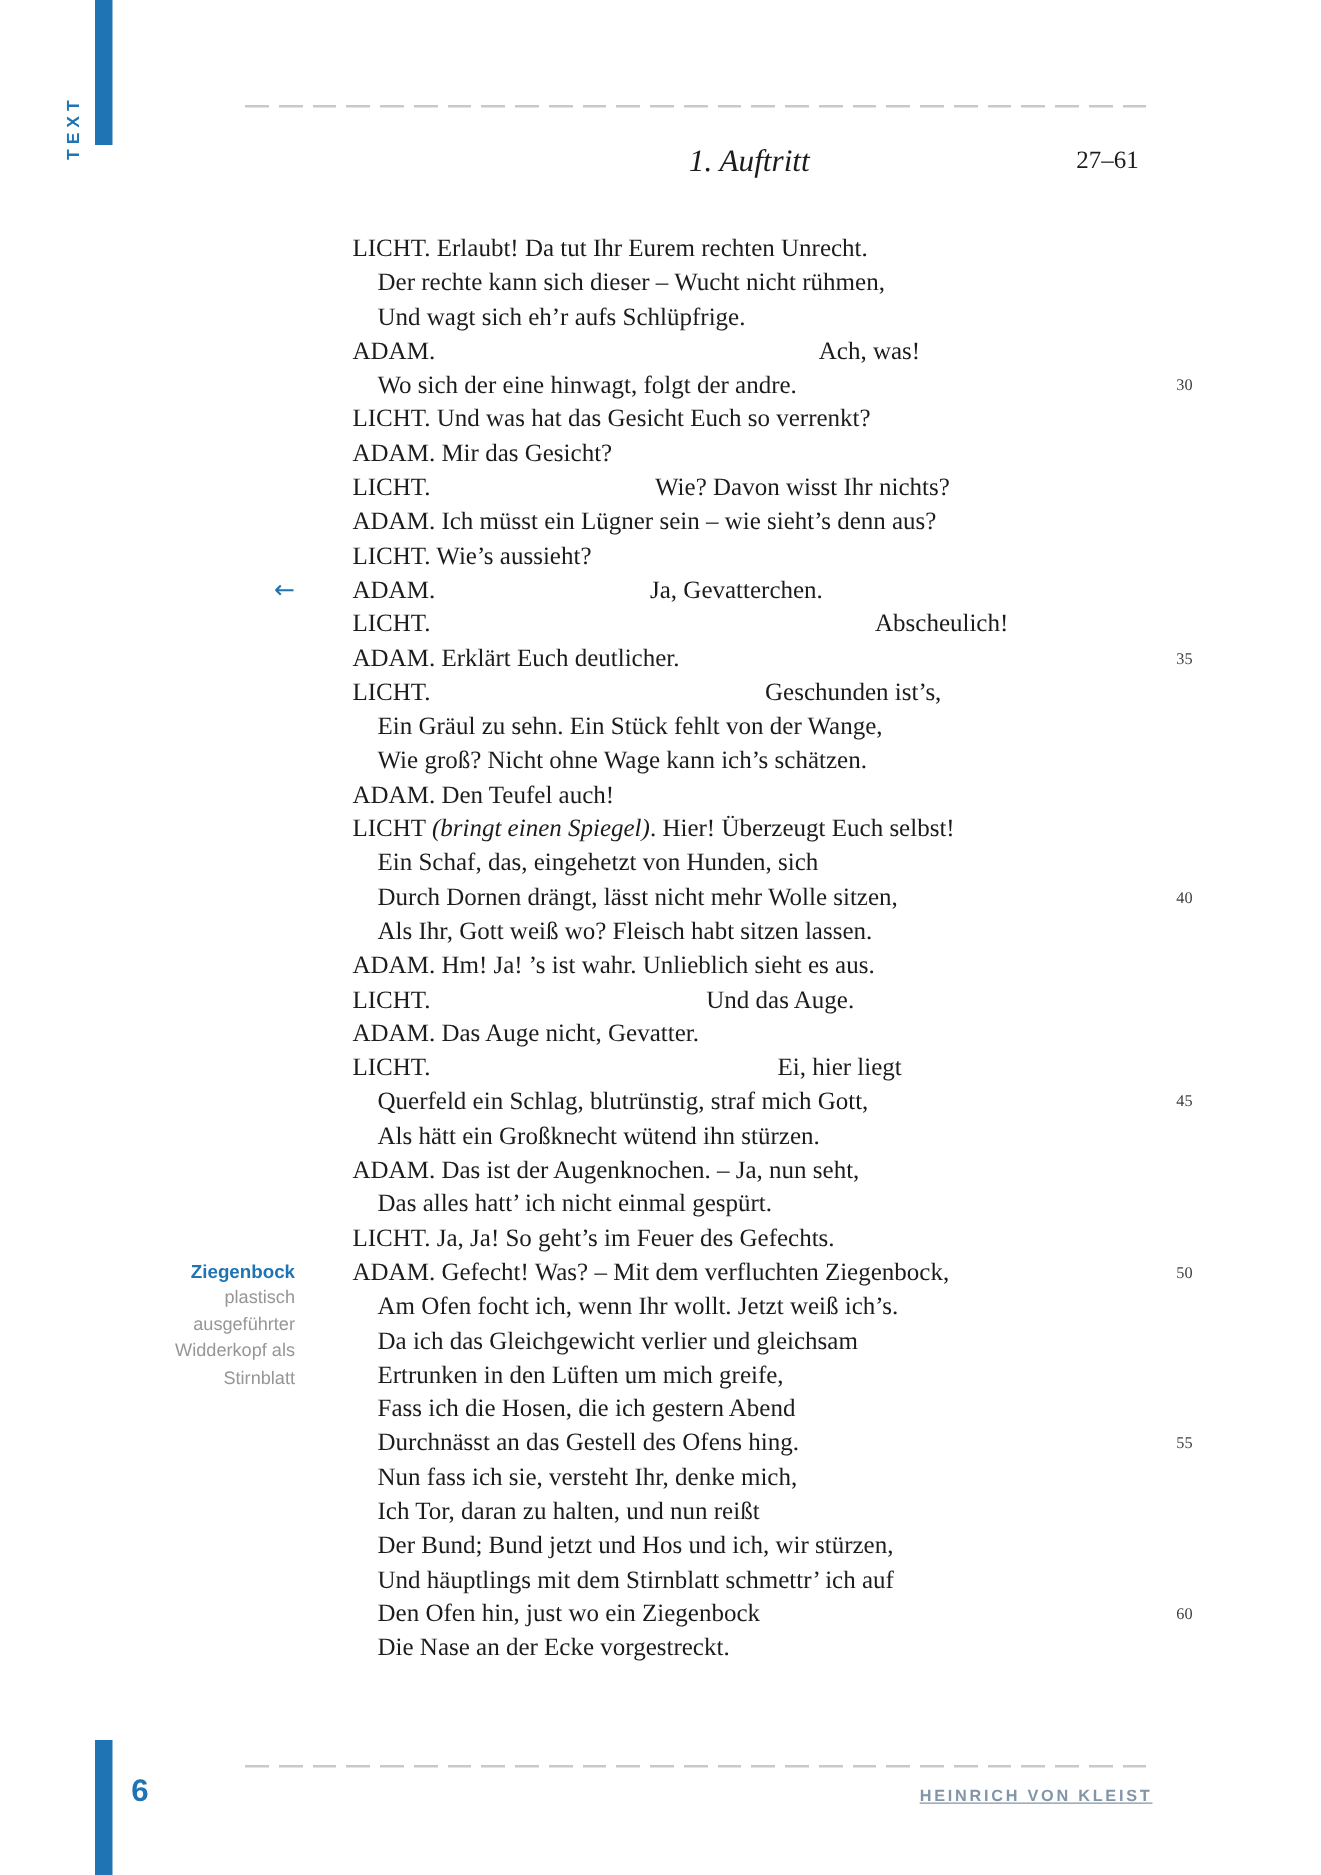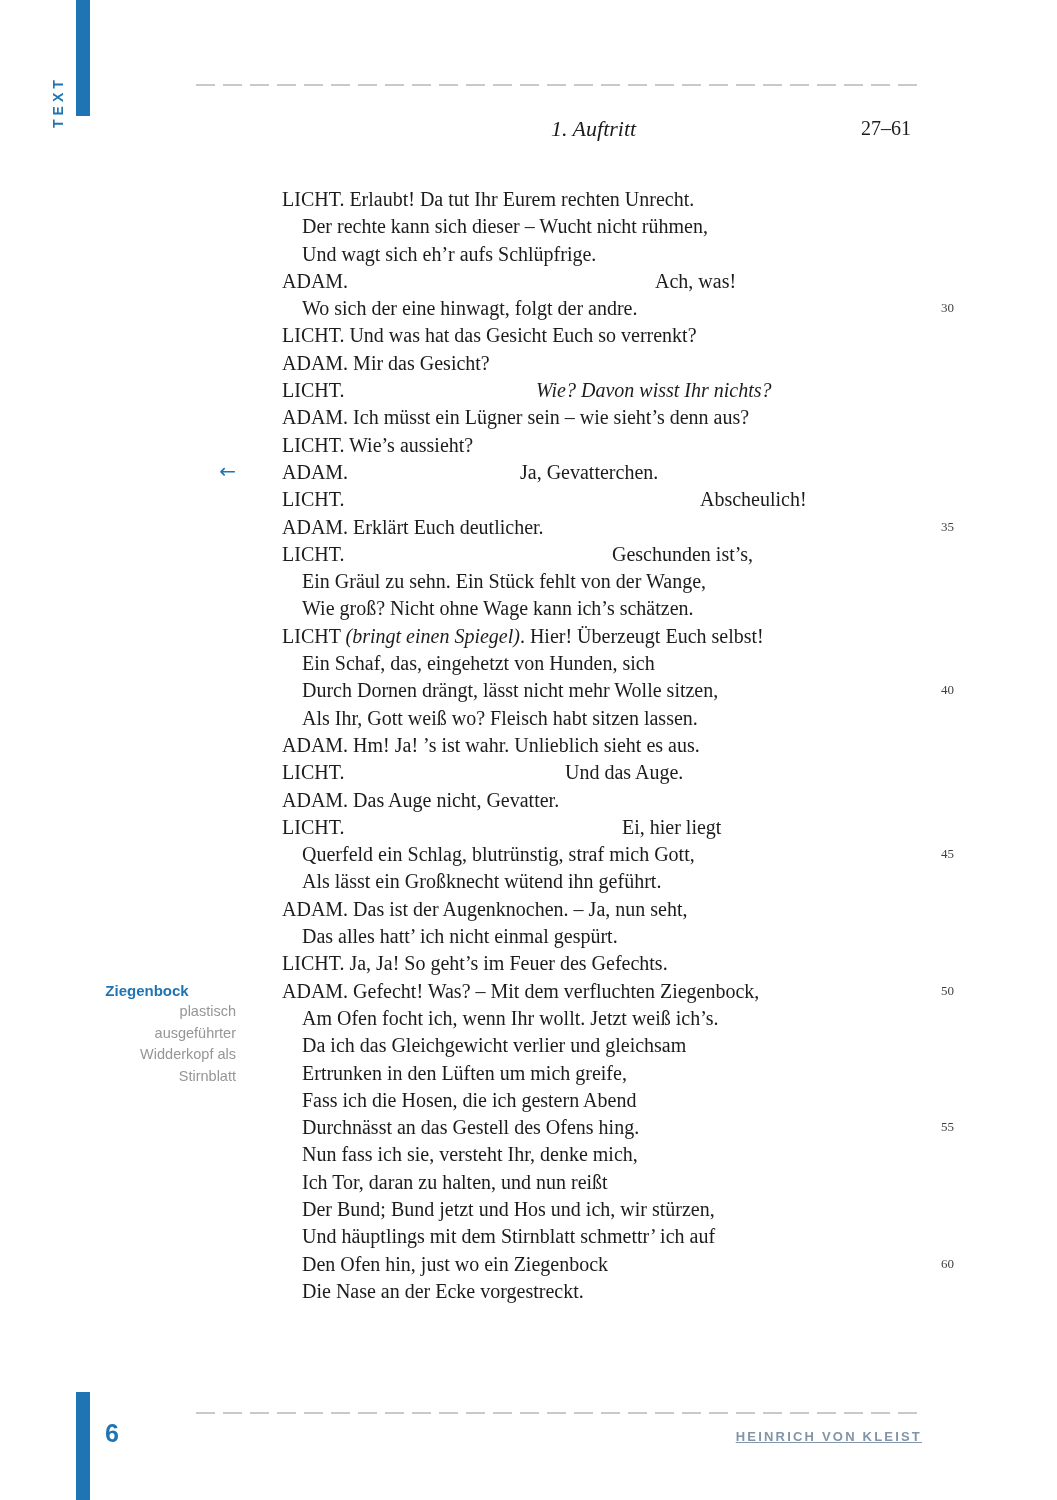--- a/index.html
+++ b/index.html
@@ -13,38 +13,38 @@
 
   .side-label { position:absolute; left:50px; top:128px; transform:rotate(-90deg);
     transform-origin:top left; font-family:"Liberation Sans",sans-serif; font-weight:700;
     font-size:14px; letter-spacing:4px; color:#1f74b4; }
 
   .rule { position:absolute; left:196px; width:728px; height:2px;
     background:repeating-linear-gradient(90deg,#c9c9c9 0 19px, transparent 19px 27px); }
   .rule.top { top:84px; }
   .rule.bottom { top:1412px; }
 
-  .scene-title { position:absolute; left:551px; top:116px; font-style:italic; font-size:22px; color:#1c1c1c; }
+  .scene-title { position:absolute; left:551px; top:116px; font-style:italic; font-size:25px; color:#1c1c1c; }
   .verse-range { position:absolute; left:861px; top:117px; font-size:20px; color:#1c1c1c; }
 
   .dialogue { position:absolute; left:282px; top:186px; width:600px;
     font-size:20px; line-height:27.3px; color:#1c1c1c; }
   .line { position:relative; height:27.3px; white-space:nowrap; }
   .line.indent { padding-left:20px; }
   .line .abs { position:absolute; top:0; }
   .italic { font-style:italic; }
 
   .line-num { position:absolute; left:659px; top:6px; font-size:13px; color:#3f3f3f; line-height:1; }
 
   .margin-arrow { position:absolute; right:calc(100% + 46px); top:-1px; color:#1f74b4;
     font-size:20px; font-family:"DejaVu Sans",sans-serif; line-height:27.3px; }
 
   .margin-note { position:absolute; right:calc(100% + 46px); top:2px; width:178px;
     text-align:right; font-family:"Liberation Sans",sans-serif; line-height:21.5px; white-space:nowrap; }
-  .note-term { color:#1f74b4; font-weight:700; font-size:15px;text-align:center; }
+  .note-term { color:#1f74b4; font-weight:700; font-size:15px; }
   .note-def { color:#969696; font-size:14.5px; }
 
   .page-number { position:absolute; left:105px; top:1419px; font-family:"Liberation Sans",sans-serif;
     font-weight:700; font-size:25px; color:#1f74b4; }
   .author { position:absolute; right:135px; top:1429px; font-family:"Liberation Sans",sans-serif;
     font-weight:700; font-size:13px; letter-spacing:2.2px; color:#8295a8;text-decoration:underline; }
 </style>
 </head>
 <body>
 
@@ -62,39 +62,40 @@
   <div class="verse-range">27–61</div>
 
   <div class="dialogue">
       <div class="line"><span>LICHT. Erlaubt! Da tut Ihr Eurem rechten Unrecht.</span></div>
       <div class="line indent"><span>Der rechte kann sich dieser – Wucht nicht rühmen,</span></div>
       <div class="line indent"><span>Und wagt sich eh’r aufs Schlüpfrige.</span></div>
       <div class="line"><span>ADAM.</span><span class="abs" style="left: 373px;">Ach, was!</span></div>
       <div class="line indent"><span>Wo sich der eine hinwagt, folgt der andre.</span><span class="line-num">30</span></div>
       <div class="line"><span>LICHT. Und was hat das Gesicht Euch so verrenkt?</span></div>
       <div class="line"><span>ADAM. Mir das Gesicht?</span></div>
-      <div class="line"><span>LICHT.</span><span class="abs" style="left: 254px; font-style: italic;">Wie? Davon wisst Ihr nichts?</span></div>
+      <div class="line"><span>LICHT.</span><span class="abs" style="left: 242px;">Wie? Davon wisst Ihr nichts?</span></div>
       <div class="line"><span>ADAM. Ich müsst ein Lügner sein – wie sieht’s denn aus?</span></div>
       <div class="line"><span>LICHT. Wie’s aussieht?</span></div>
       <div class="line"><span>ADAM.</span><span class="abs" style="left: 238px;">Ja, Gevatterchen.</span><span class="margin-arrow">←</span></div>
       <div class="line"><span>LICHT.</span><span class="abs" style="left: 418px;">Abscheulich!</span></div>
       <div class="line"><span>ADAM. Erklärt Euch deutlicher.</span><span class="line-num">35</span></div>
       <div class="line"><span>LICHT.</span><span class="abs" style="left: 330px;">Geschunden ist’s,</span></div>
       <div class="line indent"><span>Ein Gräul zu sehn. Ein Stück fehlt von der Wange,</span></div>
       <div class="line indent"><span>Wie groß? Nicht ohne Wage kann ich’s schätzen.</span></div>
+      <div class="line"><span>ADAM. Den Teufel auch!</span></div>
       <div class="line"><span>LICHT </span><span class="italic">(bringt einen Spiegel)</span><span>. Hier! Überzeugt Euch selbst!</span></div>
       <div class="line indent"><span>Ein Schaf, das, eingehetzt von Hunden, sich</span></div>
       <div class="line indent"><span>Durch Dornen drängt, lässt nicht mehr Wolle sitzen,</span><span class="line-num">40</span></div>
       <div class="line indent"><span>Als Ihr, Gott weiß wo? Fleisch habt sitzen lassen.</span></div>
       <div class="line"><span>ADAM. Hm! Ja! ’s ist wahr. Unlieblich sieht es aus.</span></div>
       <div class="line"><span>LICHT.</span><span class="abs" style="left: 283px;">Und das Auge.</span></div>
       <div class="line"><span>ADAM. Das Auge nicht, Gevatter.</span></div>
       <div class="line"><span>LICHT.</span><span class="abs" style="left: 340px;">Ei, hier liegt</span></div>
       <div class="line indent"><span>Querfeld ein Schlag, blutrünstig, straf mich Gott,</span><span class="line-num">45</span></div>
-      <div class="line indent"><span>Als lässt ein Großknecht wütend ihn geführt.</span></div>
+      <div class="line indent"><span>Als hätt ein Großknecht wütend ihn stürzen.</span></div>
       <div class="line"><span>ADAM. Das ist der Augenknochen. – Ja, nun seht,</span></div>
       <div class="line indent"><span>Das alles hatt’ ich nicht einmal gespürt.</span></div>
       <div class="line"><span>LICHT. Ja, Ja! So geht’s im Feuer des Gefechts.</span></div>
       <div class="line"><span>ADAM. Gefecht! Was? – Mit dem verfluchten Ziegenbock,</span><span class="line-num">50</span><div class="margin-note">
           <div class="note-term">Ziegenbock</div>
           <div class="note-def">plastisch</div>
           <div class="note-def">ausgeführter</div>
           <div class="note-def">Widderkopf als</div>
           <div class="note-def">Stirnblatt</div>
         </div></div>

